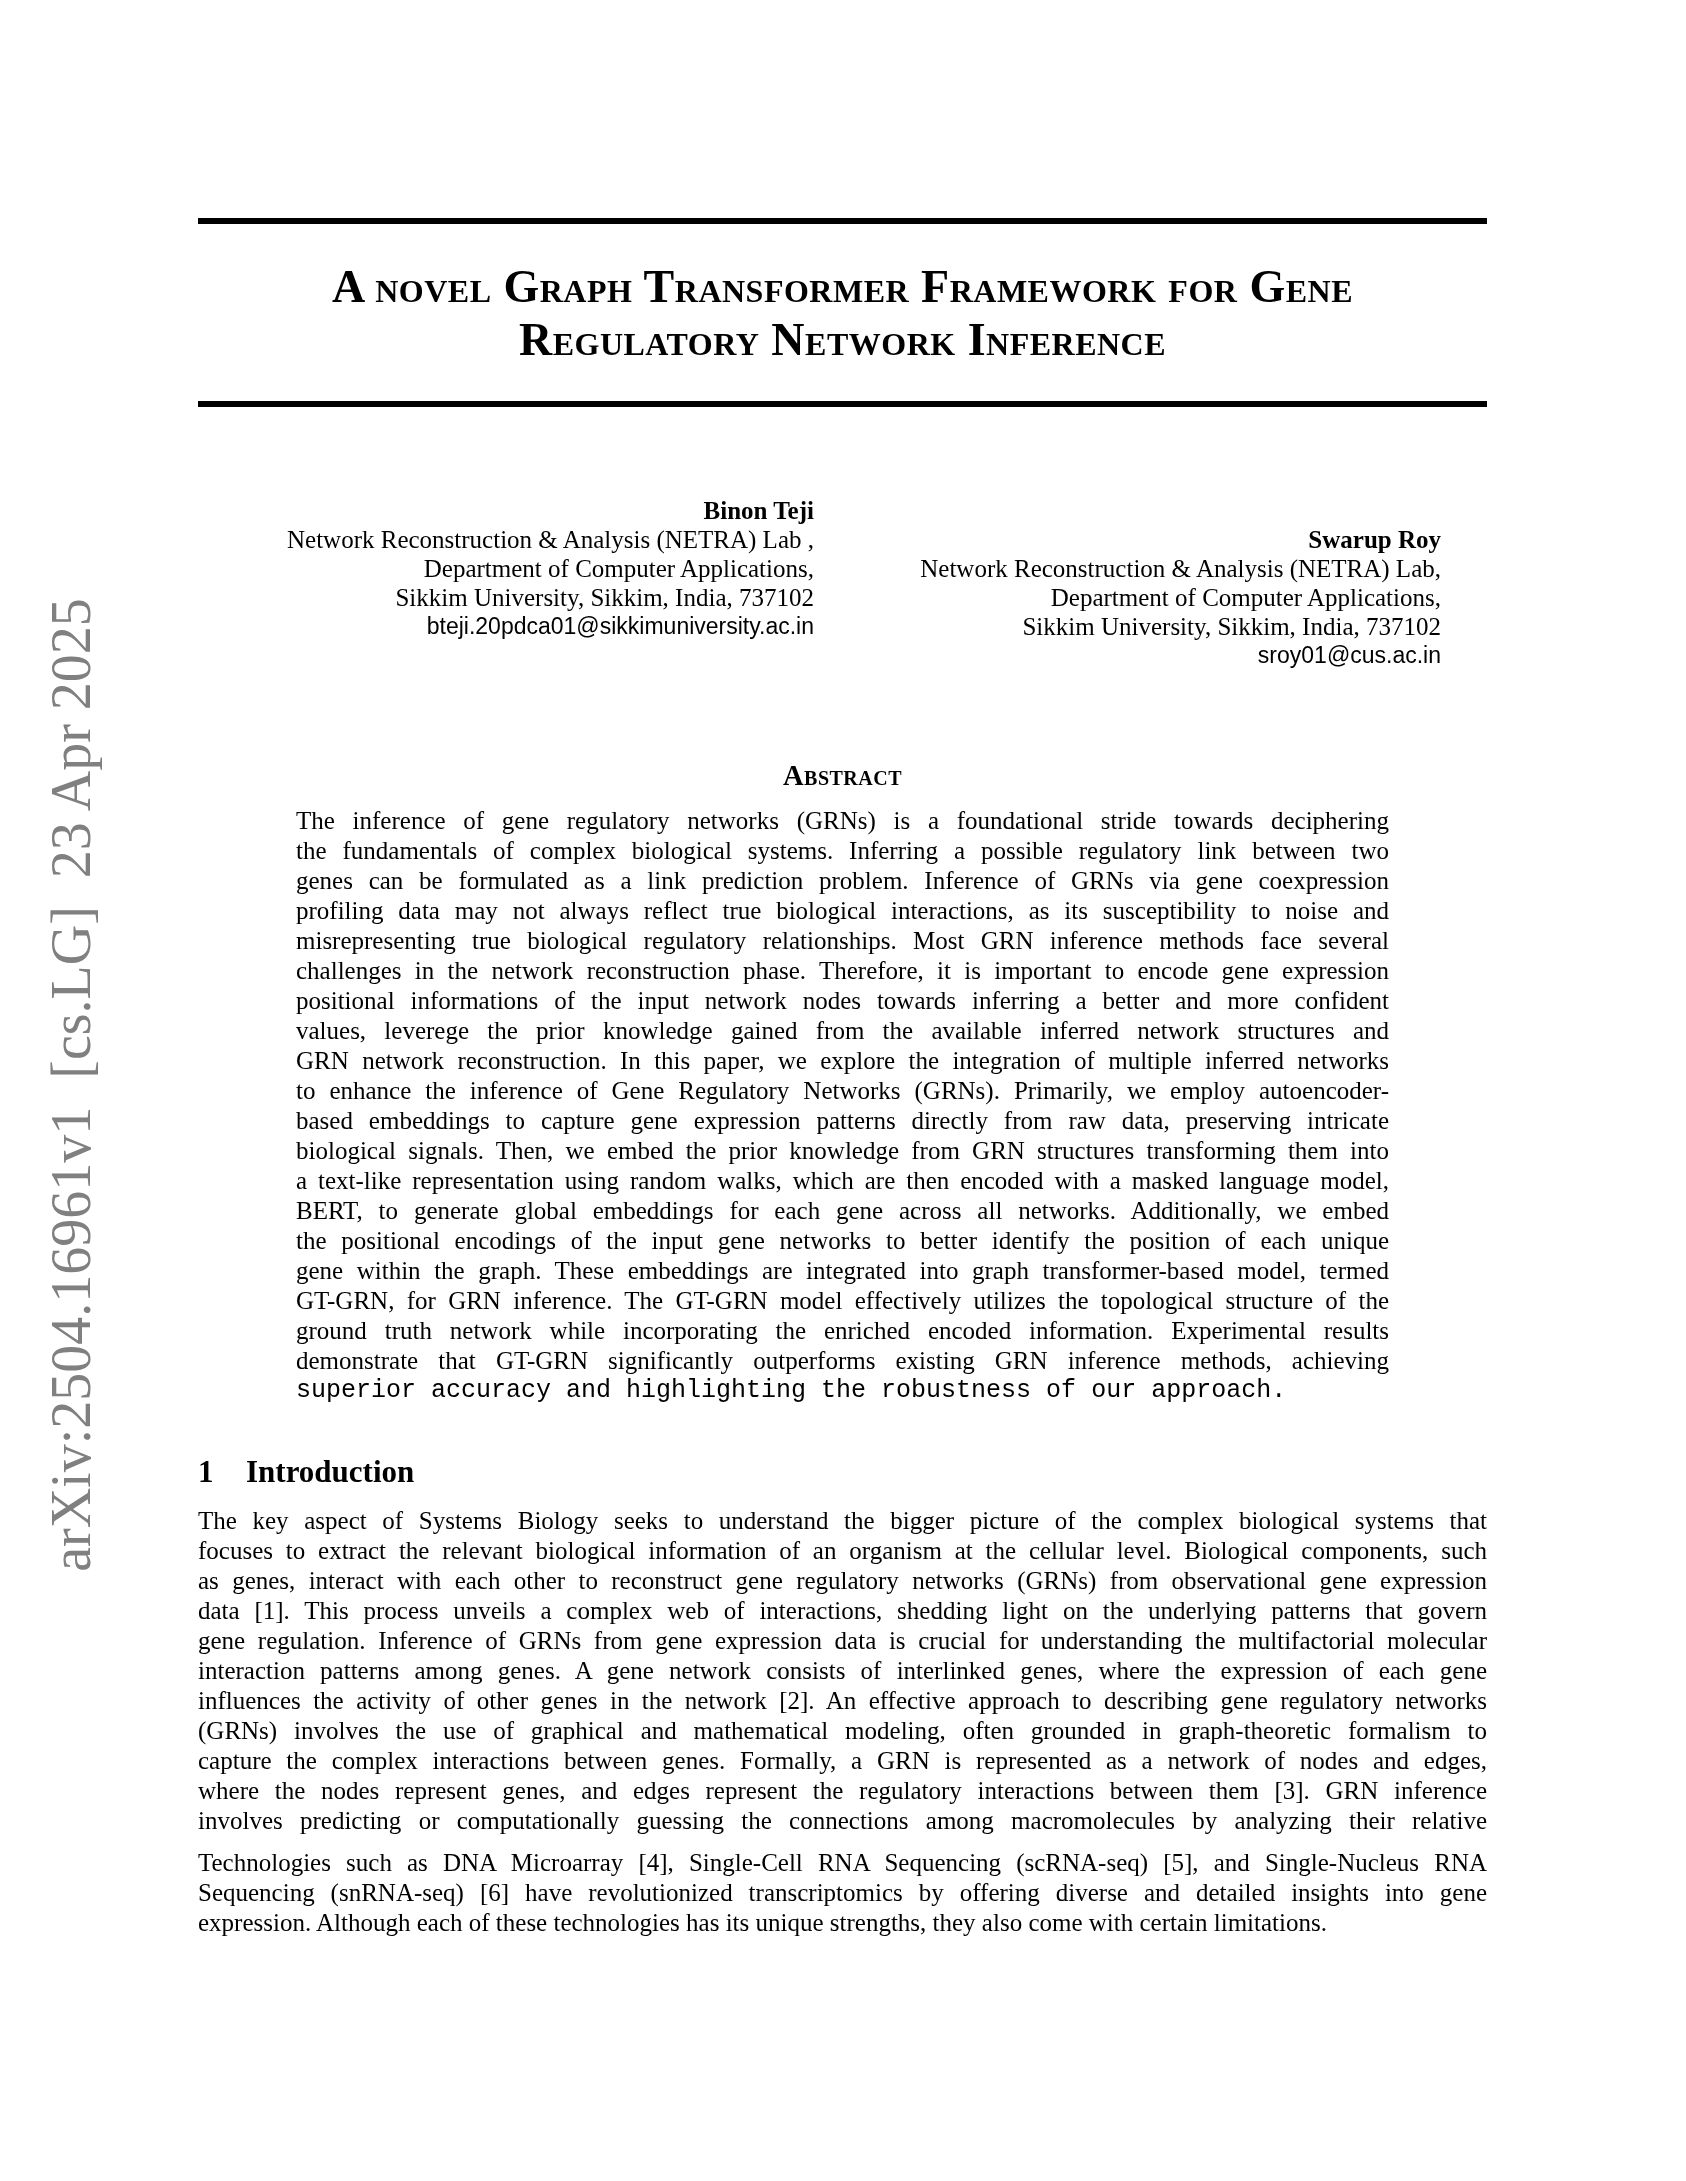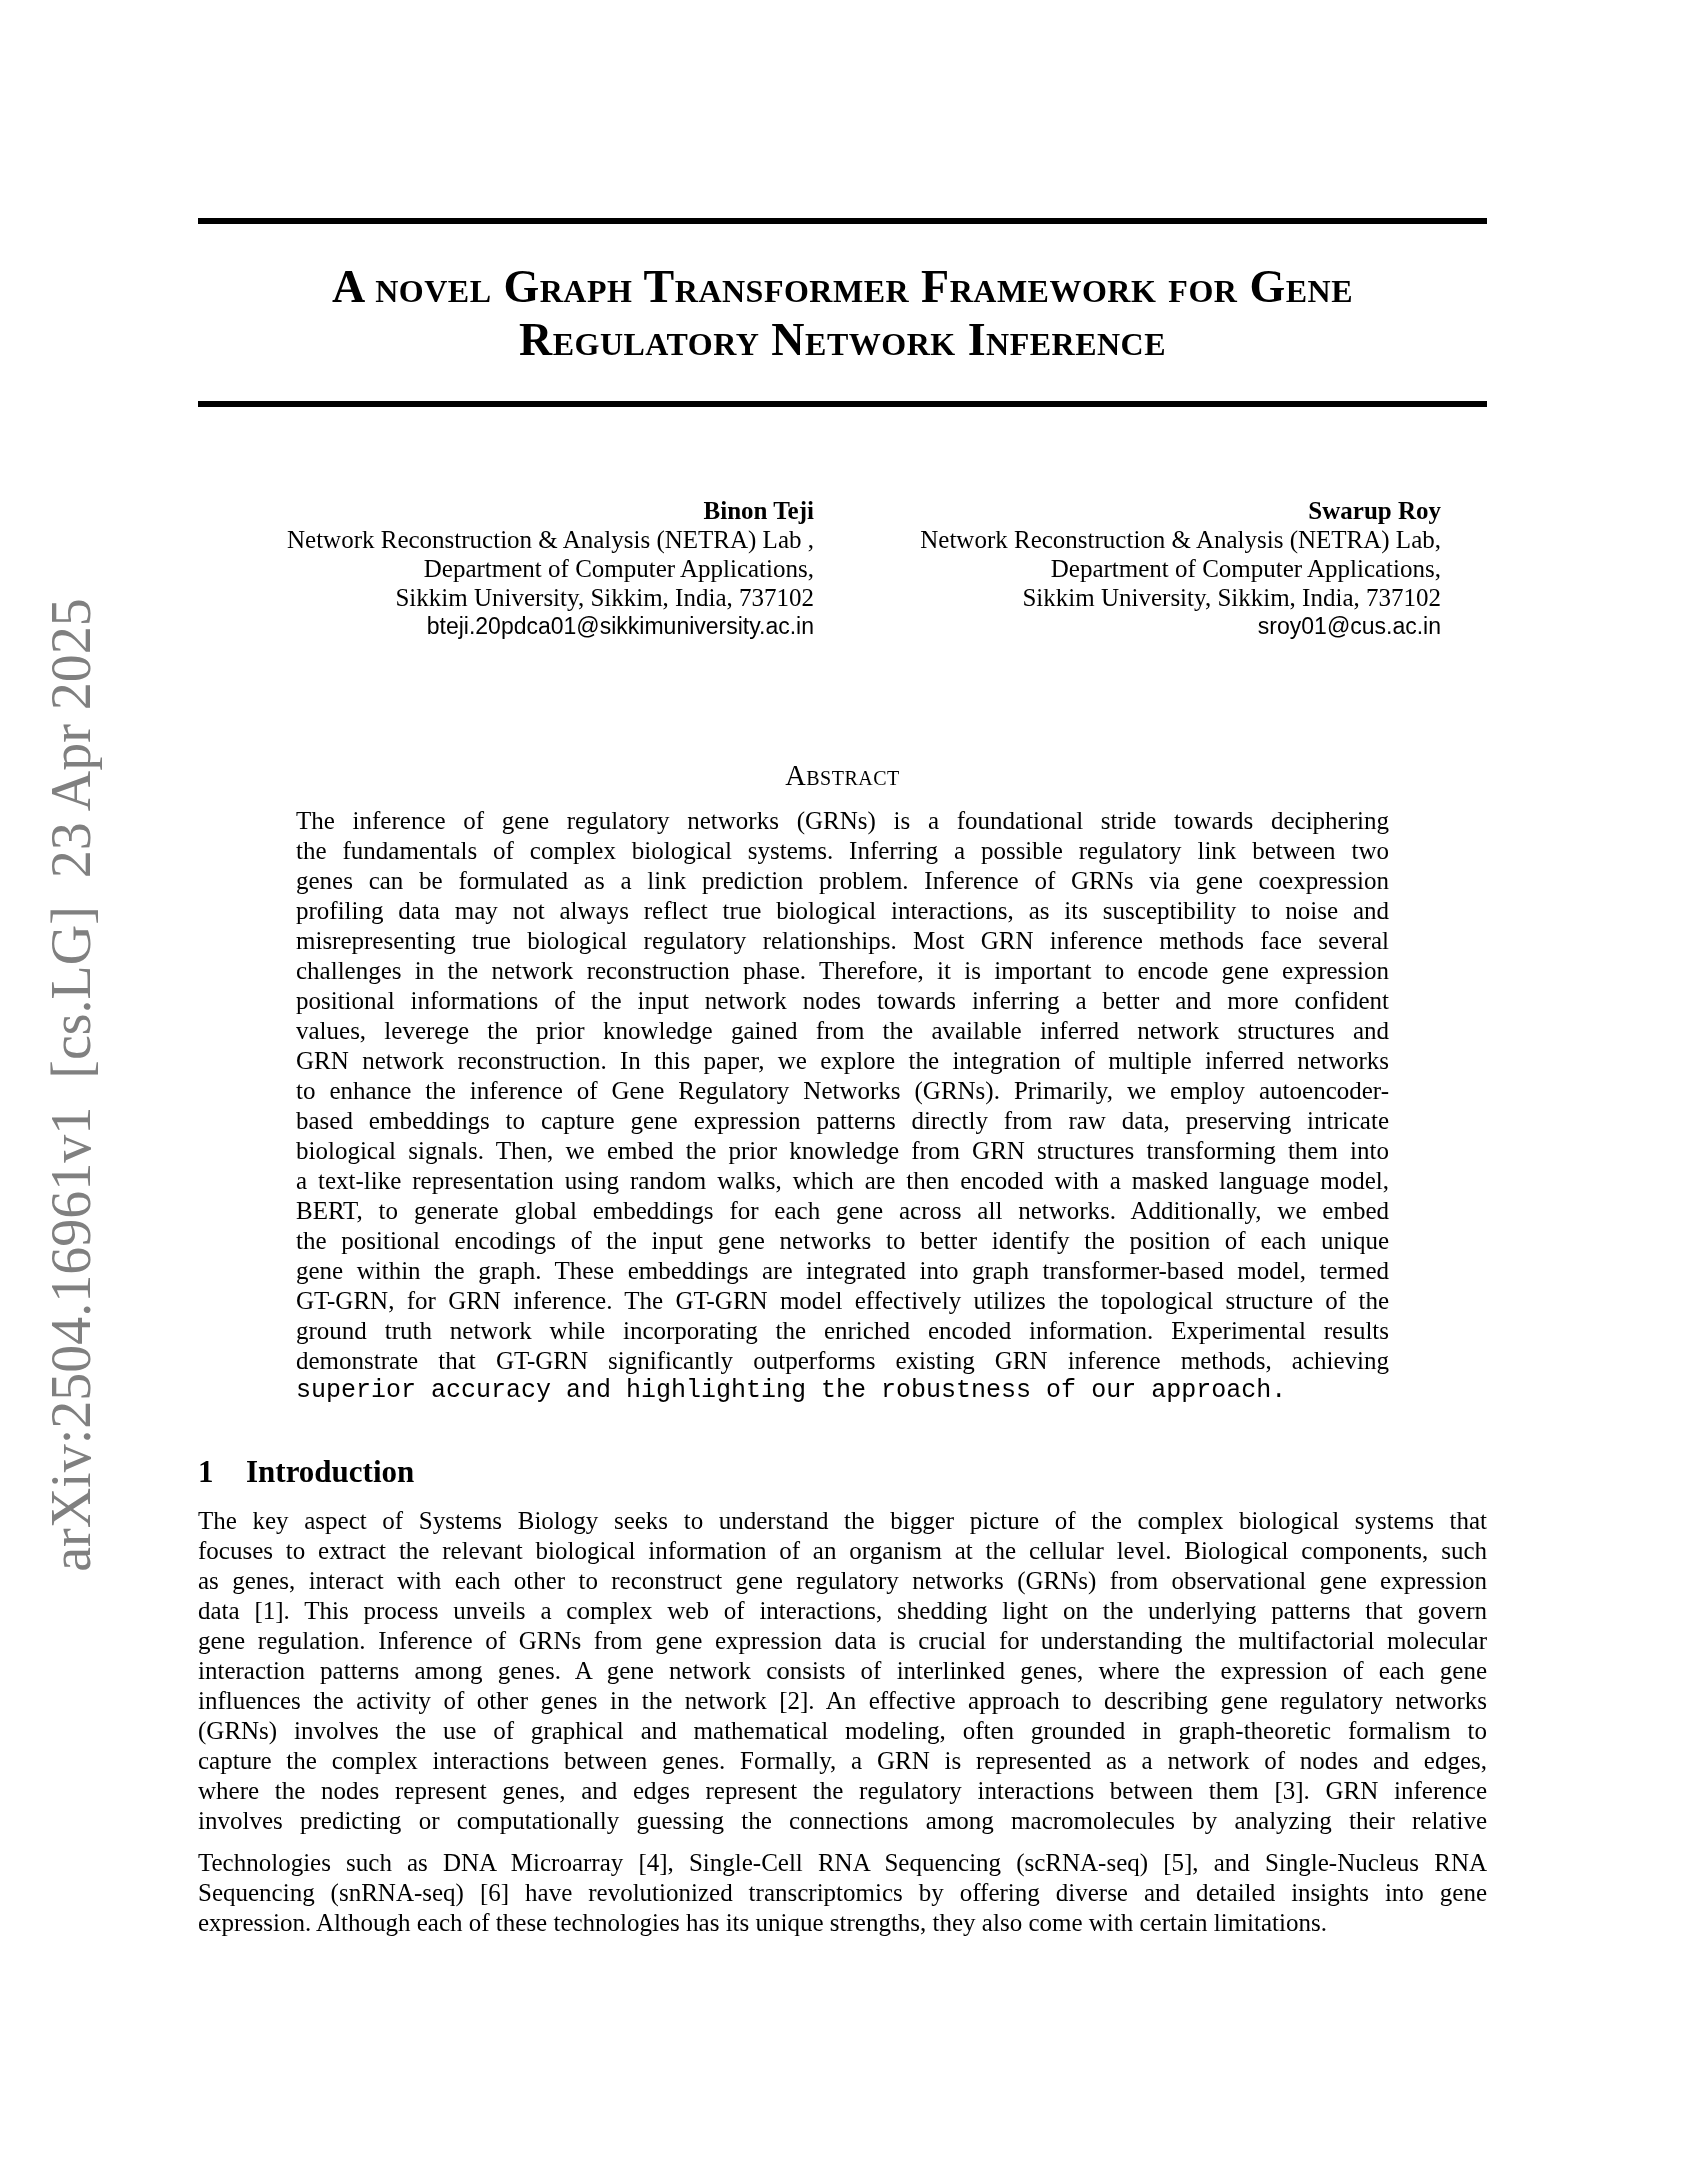--- a/index.html
+++ b/index.html
@@ -65,35 +65,35 @@
       height: 165px;
     }
     .author {
       position: absolute;
       top: 0;
       text-align: right;
       font-size: 25px;
       line-height: 29px;
     }
     .author.left { left: 37px; width: 579px; }
-    .author.right { left: 659px; width: 584px; }
+    .author.right { left: 659px; width: 584px; margin-top: 29px; }
     .author .name { font-weight: bold; display: block; }
     .author .aff { display: block; }
     .author .email {
       display: block;
       font-family: Liberation Sans, sans-serif;
       font-size: 23px;
     }
     .abstract-heading {
       position: absolute;
       top: 759px;
       left: 198px;
       width: 1289px;
       text-align: center;
-      font-weight: normal;
+      font-weight: bold;
       font-variant: small-caps;
       font-size: 28.5px;
       line-height: 33px;
       letter-spacing: 0.5px;
     }
     .abstract-body {
       position: absolute;
       top: 806px;
       left: 296px;
       width: 1093px;

